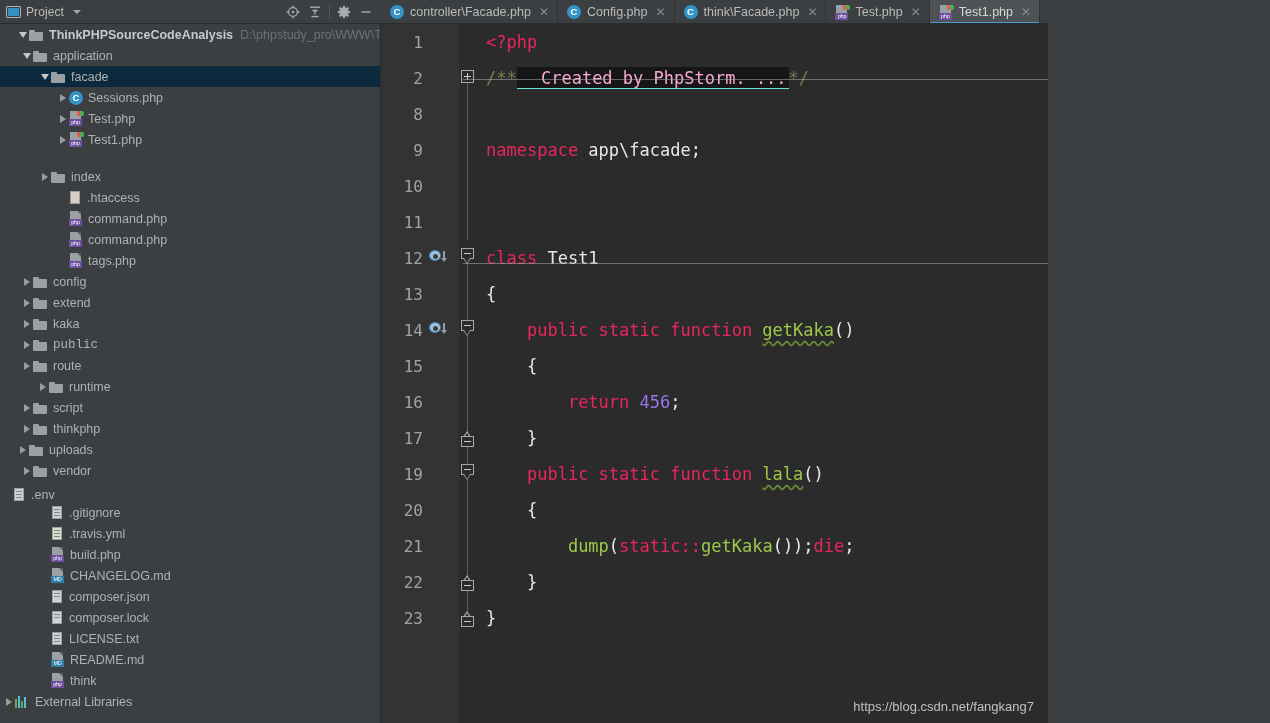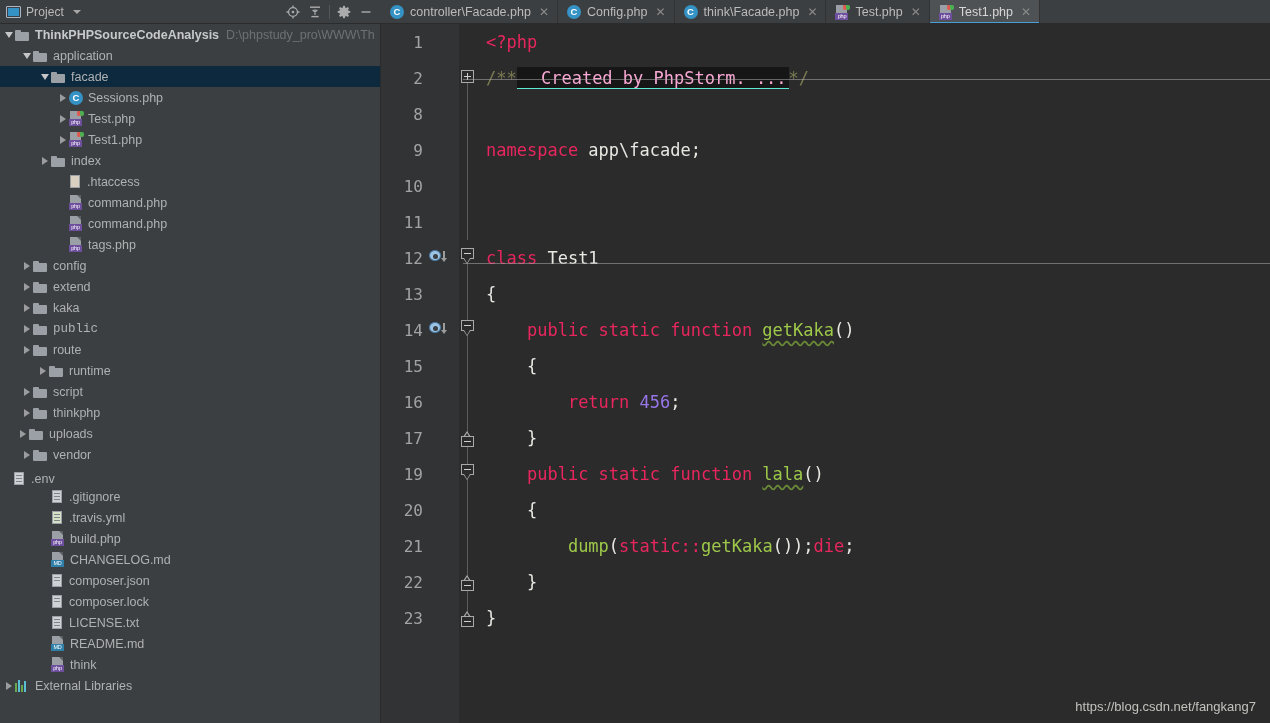--- a/index.html
+++ b/index.html
@@ -4,21 +4,21 @@
 <title>PhpStorm</title>
 <style>
   * { box-sizing: border-box; margin: 0; padding: 0; }
   html, body {
     width: 1270px; height: 723px;
     background: #3c3f41;
     font-family: "Liberation Sans", sans-serif;
     overflow: hidden;
   }
 
-  #app { position: relative; width: 1270px; height: 723px; display: flex; flex-direction: column; }
+  #app { position: relative; width: 1048px; height: 723px; display: flex; flex-direction: column; }
 
   
   .top-row { display: flex; height: 24px; flex: 0 0 24px; background: #3c3f41; }
 
   .proj-header {
     width: 381px; flex: 0 0 381px; height: 24px;
     background: #3c3f41;
     display: flex; align-items: center;
     padding: 0 4px 0 6px;
     border-bottom: 1px solid #2b2b2b;
@@ -394,21 +394,21 @@
       </div>
 
       <div class="tab-strip-rest"></div>
     </div>
   </div>
 
   <div class="body-row">
 
     <div class="tree-panel">
 
-      <div class="tree-row" style="padding-left:2px;">
+      <div class="tree-row" style="padding-left:16px;">
         <span class="tw">
             <i class="tri-d"></i>
           </span>
         <span class="ico-folder"></span>
         <span class="tree-label root">ThinkPHPSourceCodeAnalysis</span>
         <span class="tree-path">D:\phpstudy_pro\WWW\Th</span>
       </div>
 
       <div class="tree-row" style="padding-left:20px;">
         <span class="tw">
@@ -459,21 +459,21 @@
             <span class="ico-php">
               <span class="pg"></span>
               <span class="fold"></span>
               <span class="leaf"></span>
               <span class="tag">php</span>
             </span>
           </span>
         <span class="tree-label">Test1.php</span>
       </div>
 
-      <div class="tree-row" style="padding-left:38px;">
+      <div class="tree-row" style="padding-left:38px;margin-top:16px;">
         <span class="tw">
             <i class="tri-r"></i>
           </span>
         <span class="ico-folder"></span>
         <span class="tree-label">index</span>
       </div>
 
       <div class="tree-row" style="padding-left:56px;">
         <span class="tw"></span>
         <span class="ico-generic ico-htaccess">

